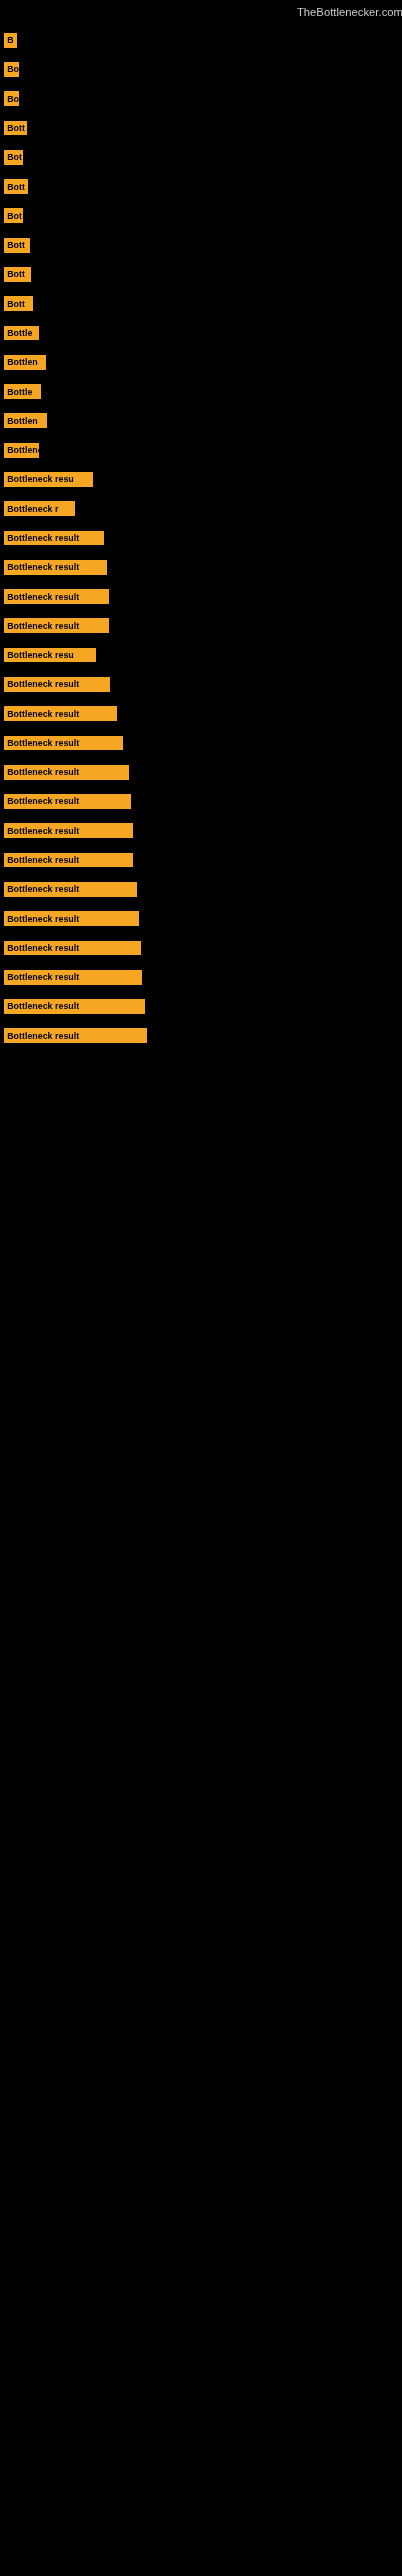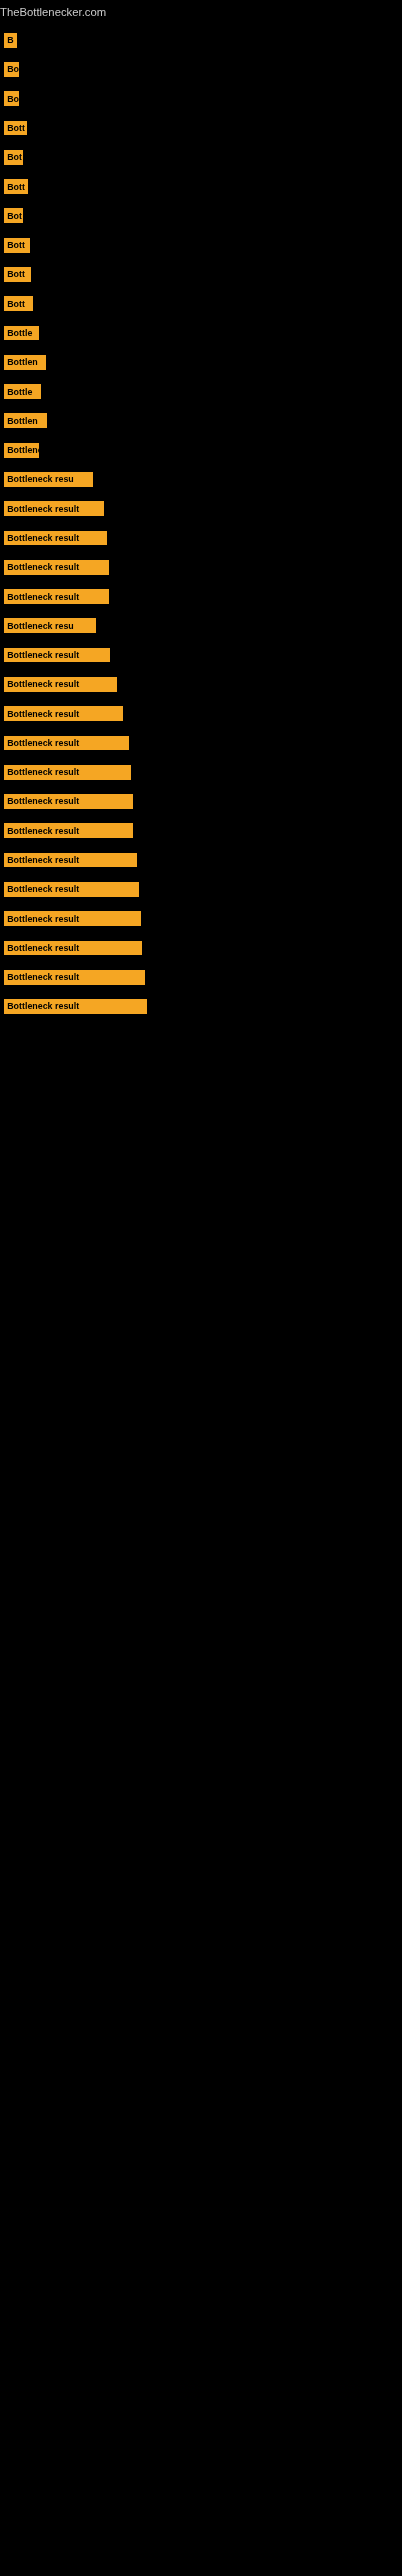--- a/index.html
+++ b/index.html
@@ -7,21 +7,21 @@
       padding: 0;
       box-sizing: border-box;
     }
     body {
       width: 403px;
       background-color: #000000;
       font-family: Arial, sans-serif;
       position: relative;
     }
     .page-title {
-      text-align: left;
+      text-align: right;
       color: #cccccc;
       font-size: 11.3px;
       padding: 6.4px 0;
       position: relative;
       z-index: 10;
     }
     .items-container {
       display: flex;
       flex-direction: column;
       padding: 8px 4px;
@@ -92,20 +92,23 @@
     <div class="bottleneck-item">
       <span class="bottleneck-label" style="width: 43px;">Bottlen</span>
     </div>
     <div class="bottleneck-item">
       <span class="bottleneck-label" style="width: 35px;">Bottleneck</span>
     </div>
     <div class="bottleneck-item">
       <span class="bottleneck-label" style="width: 89px;">Bottleneck resu</span>
     </div>
     <div class="bottleneck-item">
+      <span class="bottleneck-label" style="width: 71px;">Bottleneck r</span>
+    </div>
+    <div class="bottleneck-item">
       <span class="bottleneck-label" style="width: 100px;">Bottleneck result</span>
     </div>
     <div class="bottleneck-item">
       <span class="bottleneck-label" style="width: 103px;">Bottleneck result</span>
     </div>
     <div class="bottleneck-item">
       <span class="bottleneck-label" style="width: 105px;">Bottleneck result</span>
     </div>
     <div class="bottleneck-item">
       <span class="bottleneck-label" style="width: 105px;">Bottleneck result</span>

